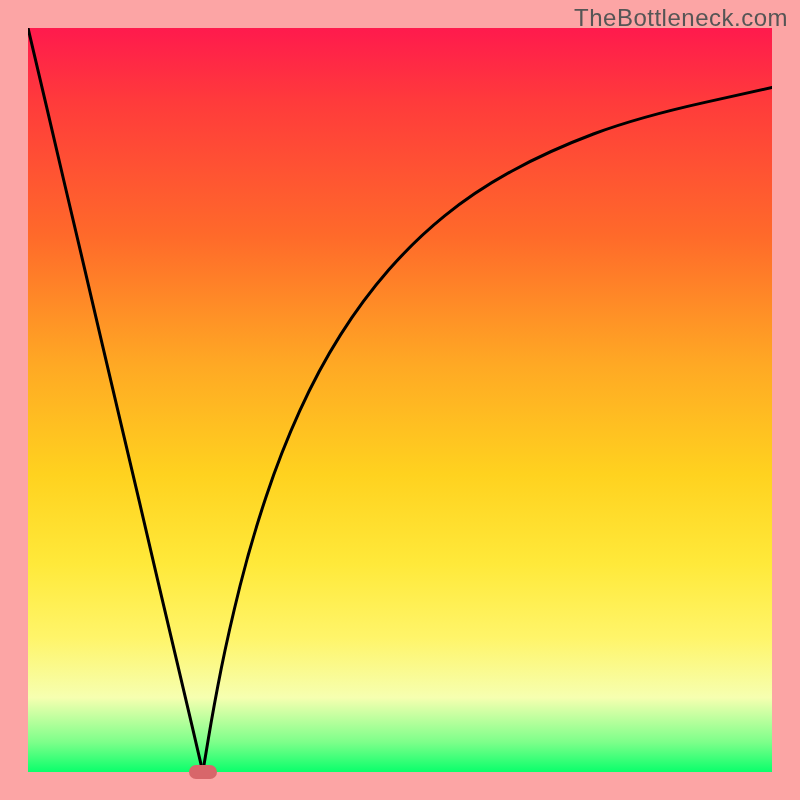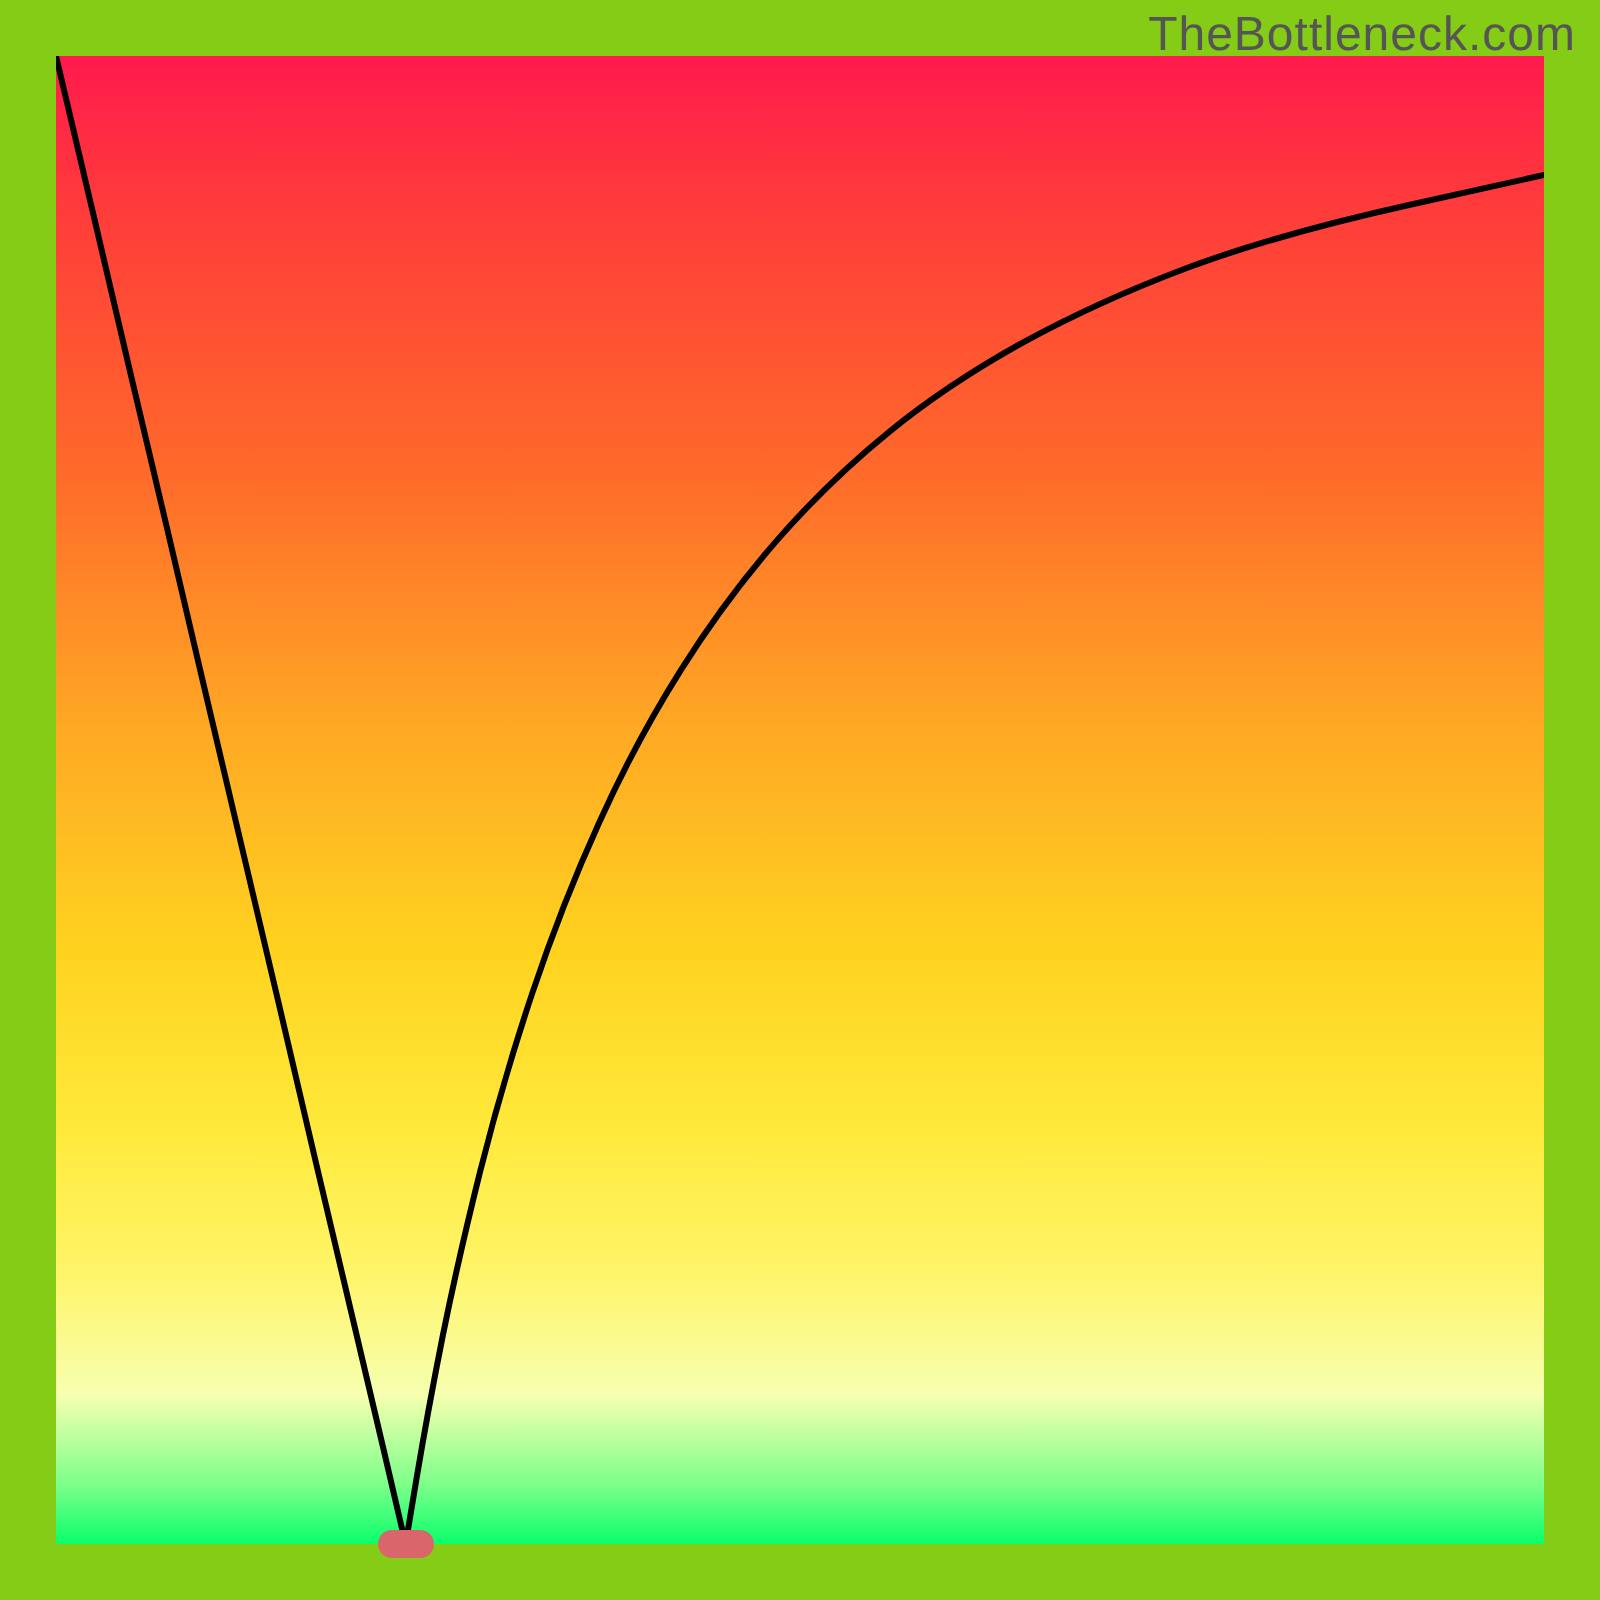--- a/index.html
+++ b/index.html
@@ -8,21 +8,21 @@
     width: 800px;
     height: 800px;
     background: #000;
     overflow: hidden;
     font-family: Arial, Helvetica, sans-serif;
   }
   .outer {
     position: relative;
     width: 800px;
     height: 800px;
-    background: #84cc16;
+    background: #fca5a5;
   }
   .watermark {
     position: absolute;
     top: 4px;
     right: 12px;
     color: #555;
     font-size: 24px;
     font-weight: 500;
     letter-spacing: 0.5px;
     z-index: 10;

